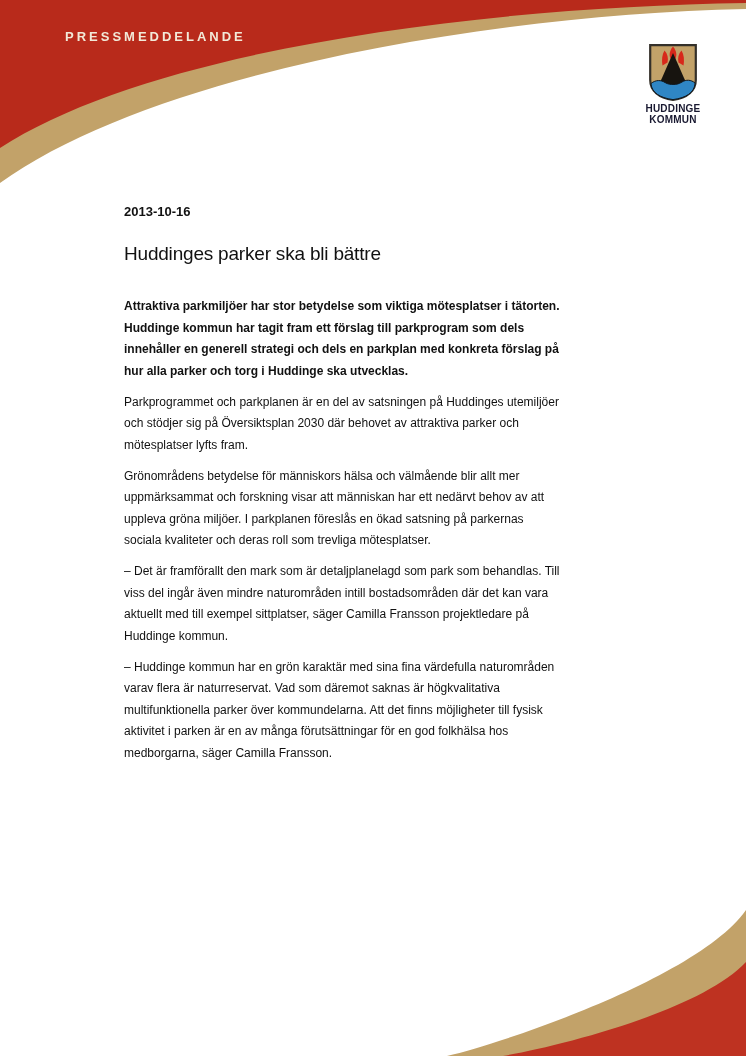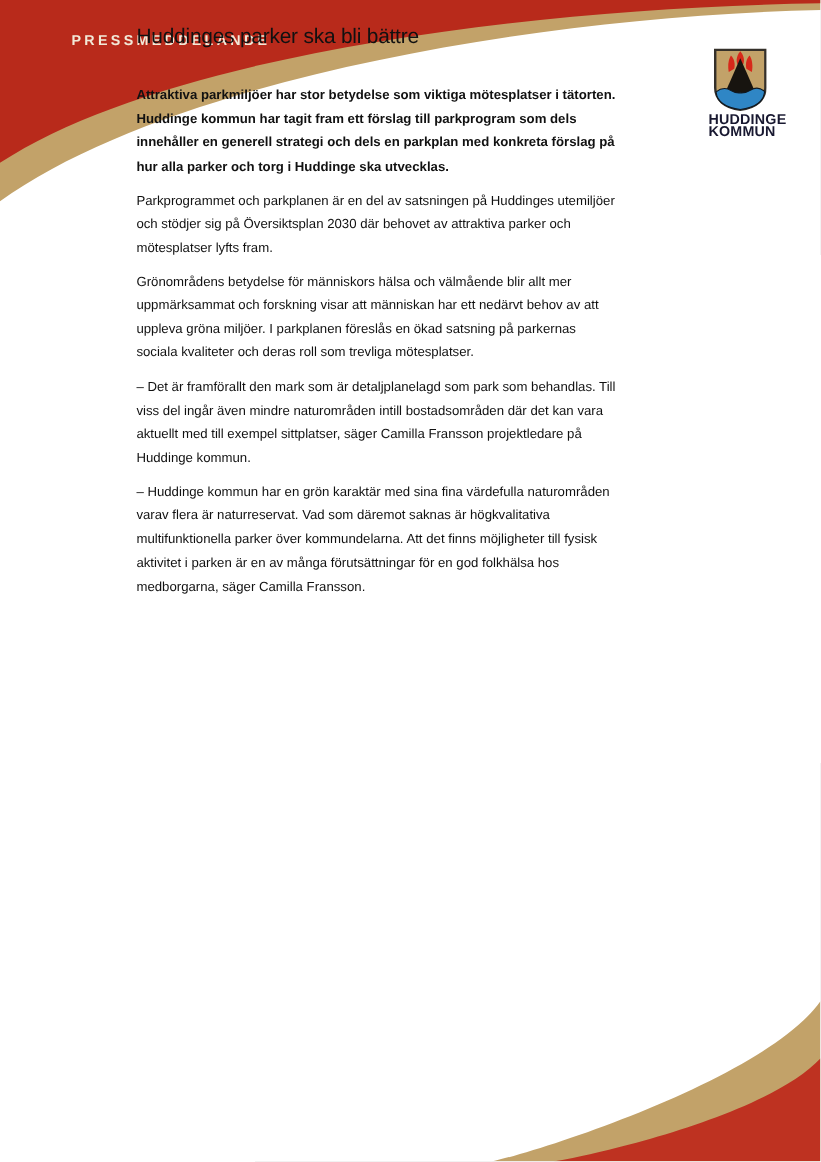--- a/index.html
+++ b/index.html
@@ -13,21 +13,21 @@
   .swoosh.top { top:0; }
   .swoosh.bottom { bottom:0; }
   .press-label {
     position:absolute; left:25px; top:29px;
     font-size:13px; font-weight:bold; letter-spacing:3px;
     line-height:16px; white-space:nowrap;padding-left:40px;
   }
   
   .logo { position:absolute; left:644px; top:44px; width:58px; text-align:center; }
   .logo svg { display:block; margin:0 auto; }
-  .logo-text { margin-top:3px; font-size:13px; font-weight:bold; line-height:10.5px; letter-spacing:0.2px; }
+  .logo-text { margin-top:3px; font-size:10px; font-weight:bold; line-height:10.5px; letter-spacing:0.2px; }
   
   main { position:absolute; left:124px; top:0; width:440px; }
   .date { margin-top:203px; font-size:13px; font-weight:bold; line-height:17px; }
   h1 { margin:16px 0 0 0; font-size:19px; font-weight:normal; line-height:36px; letter-spacing:-0.2px; }
   main p { margin:9.5px 0 0 0; font-size:12px; line-height:21.5px; }
   p.lead { margin-top:24px; font-weight:bold; }
   p.contact-heading { font-weight:bold; }
   p.contact-line { margin-top:0; }
 </style>
 </head>
@@ -51,20 +51,21 @@
       <path d="M24,9 L39,43 C29,46.5 19,46.5 9,43 Z" fill="#17140F"></path>
       <path d="M2,39.5 C7,35.5 12,36 16,38.5 C19,40.3 22,40.6 24,40.4 C27,40.6 30,40 33,38 C37,35.5 42,35.5 46,39 L46,40 C45,48.5 37.5,53.8 24,55.6 C10.5,53.8 3,48.5 2,40 Z" stroke="#101820" stroke-width="1" fill="#2F86C5"></path>
     </svg>
     <div class="logo-text" style="color:#181830;">
       <div>HUDDINGE</div>
       <div>KOMMUN</div>
     </div>
   </div>
 
   <main>
+    <div class="date">2013-10-16</div>
     <h1>Huddinges parker ska bli bättre</h1>
     <p class="lead">Attraktiva parkmiljöer har stor betydelse som viktiga mötesplatser i tätorten. Huddinge kommun har tagit fram ett förslag till parkprogram som dels innehåller en generell strategi och dels en parkplan med konkreta förslag på hur alla parker och torg i Huddinge ska utvecklas.</p>
     <p>Parkprogrammet och parkplanen är en del av satsningen på Huddinges utemiljöer och stödjer sig på Översiktsplan 2030 där behovet av attraktiva parker och mötesplatser lyfts fram.</p>
     <p>Grönområdens betydelse för människors hälsa och välmående blir allt mer uppmärksammat och forskning visar att människan har ett nedärvt behov av att uppleva gröna miljöer. I parkplanen föreslås en ökad satsning på parkernas sociala kvaliteter och deras roll som trevliga mötesplatser.</p>
     <p>– Det är framförallt den mark som är detaljplanelagd som park som behandlas. Till viss del ingår även mindre naturområden intill bostadsområden där det kan vara aktuellt med till exempel sittplatser, säger Camilla Fransson projektledare på Huddinge kommun.</p>
     <p>– Huddinge kommun har en grön karaktär med sina fina värdefulla naturområden varav flera är naturreservat. Vad som däremot saknas är högkvalitativa multifunktionella parker över kommundelarna. Att det finns möjligheter till fysisk aktivitet i parken är en av många förutsättningar för en god folkhälsa hos medborgarna, säger Camilla Fransson.</p>
   </main>
 
   <svg class="swoosh bottom" width="746" height="150" viewBox="0 0 746 150" aria-hidden="true">
     <path d="M746,4 C700,70 510,135 447,150 L746,150 Z" fill="#C2A269"></path>

